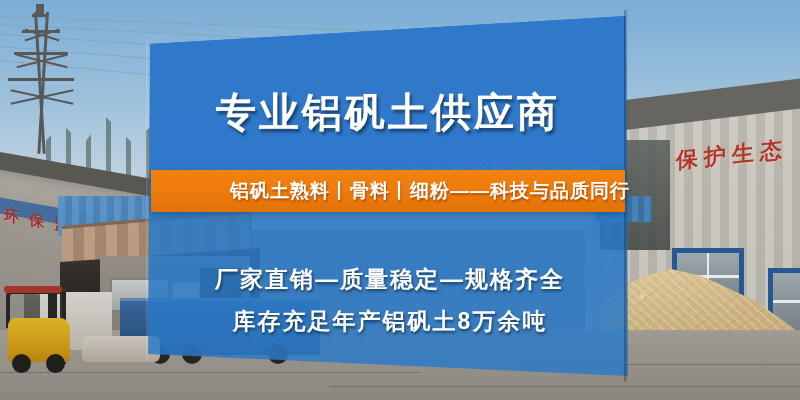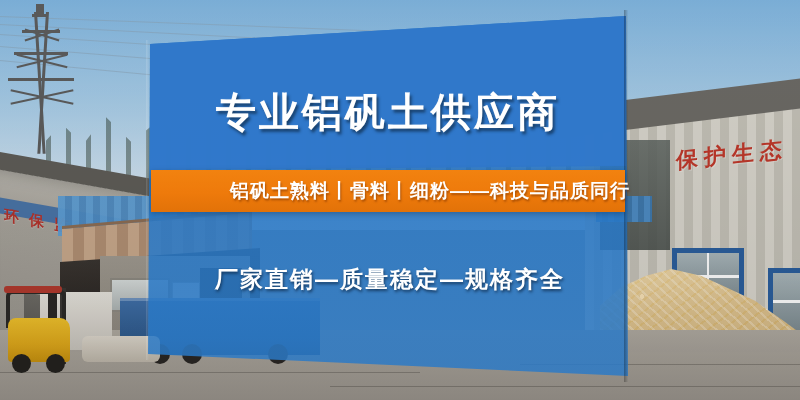--- a/index.html
+++ b/index.html
@@ -402,15 +402,16 @@
     <div class="panel-edge"></div>
 
     <div class="orange"></div>
 
     <div class="title">专业铝矾土供应商</div>
 
     <div class="subtitle">铝矾土熟料丨骨料丨细粉——科技与品质同行</div>
 
     <div class="line line1">厂家直销—质量稳定—规格齐全</div>
 
+    <div class="line line2">库存充足年产铝矾土8万余吨</div>
   </div>
 
 </div>
 
 </body></html>

